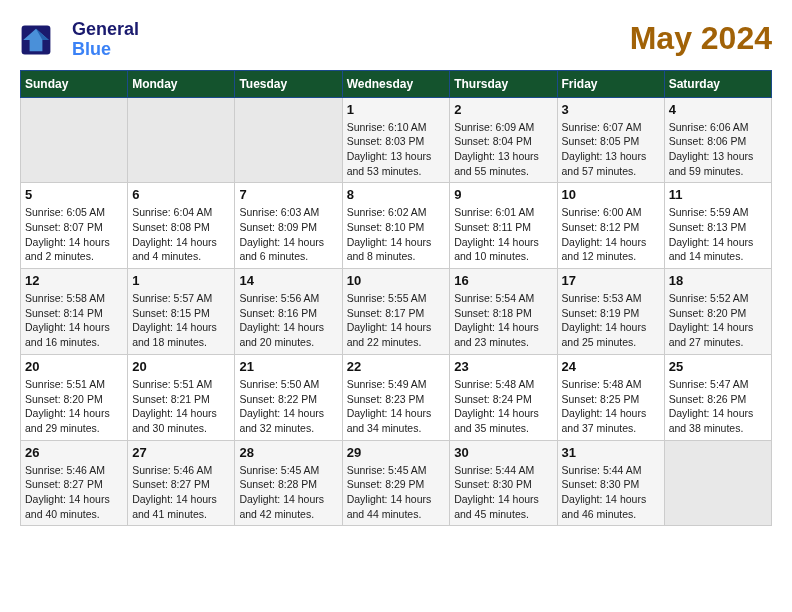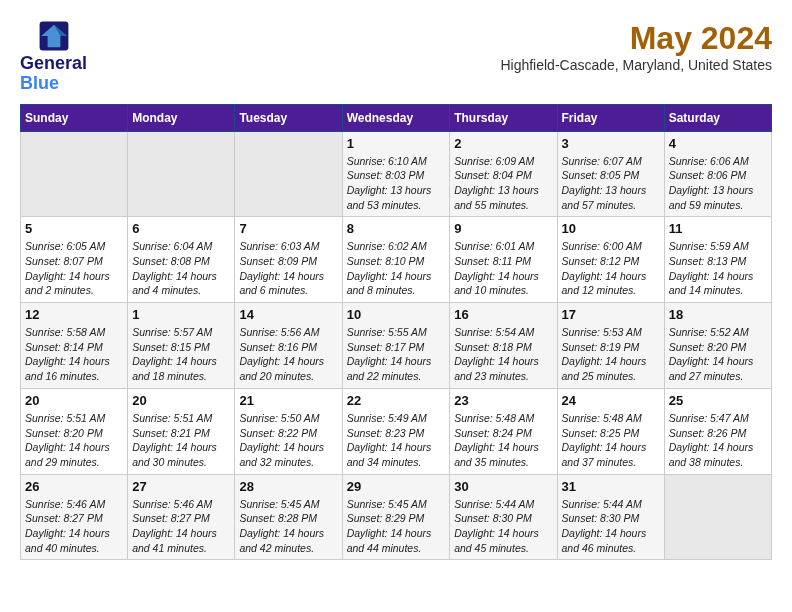--- a/index.html
+++ b/index.html
@@ -12,22 +12,21 @@
     }
     .header {
       display: flex;
       justify-content: space-between;
       align-items: flex-start;
       margin-bottom: 10px;
     }
     .logo {
       display: flex;
       align-items: center;
-      gap: 2px;
-      flex-direction: column;
+      gap: 20px;
     }
     .logo-text {
       font-size: 18px;
       font-weight: bold;
       color: #1a1a6e;
       line-height: 1.1;
     }
     .logo-text span {
       color: #3b82f6;
     }
@@ -46,21 +45,21 @@
     .location {
       font-size: 14px;
       color: #333;
     }
     table {
       width: 100%;
       border-collapse: collapse;
       font-size: 11px;
     }
     thead th {
-      background: #4c1d95;
+      background: #14532d;
       color: #fff;
       padding: 6px 4px;
       text-align: left;
       font-size: 12px;
       border: 1px solid #1a4a8a;
     }
     tbody td {
       border: 1px solid #ccc;
       vertical-align: top;
       padding: 4px;
@@ -74,21 +73,20 @@
     .day-number {
       font-weight: bold;
       font-size: 13px;
       margin-bottom: 3px;
       color: #111;
     }
     .day-info {
       font-size: 10.5px;
       color: #222;
       line-height: 1.4;
-      font-style: italic;
     }
     .empty-cell {
       background: #e8e8e8 !important;
     }
   </style>
 </head>
 <body>
 
 <div class="header">
   <div class="logo">
@@ -97,21 +95,20 @@
       <polygon points="20,6 36,20 28,20 28,34 12,34 12,20 4,20" fill="#4a90d9"></polygon>
       <polygon points="20,6 36,20 28,20" fill="#2563b0"></polygon>
     </svg>
     <div class="logo-text">
       <div>General</div>
       <div><span>Blue</span></div>
     </div>
   </div>
   <div class="title-section">
     <div class="month-title">May 2024</div>
-    <div class="location">Highfield-Cascade, Maryland, United States</div>
   </div>
 </div>
 
 <table>
   <thead>
     <tr>
       <th>Sunday</th>
       <th>Monday</th>
       <th>Tuesday</th>
       <th>Wednesday</th>

